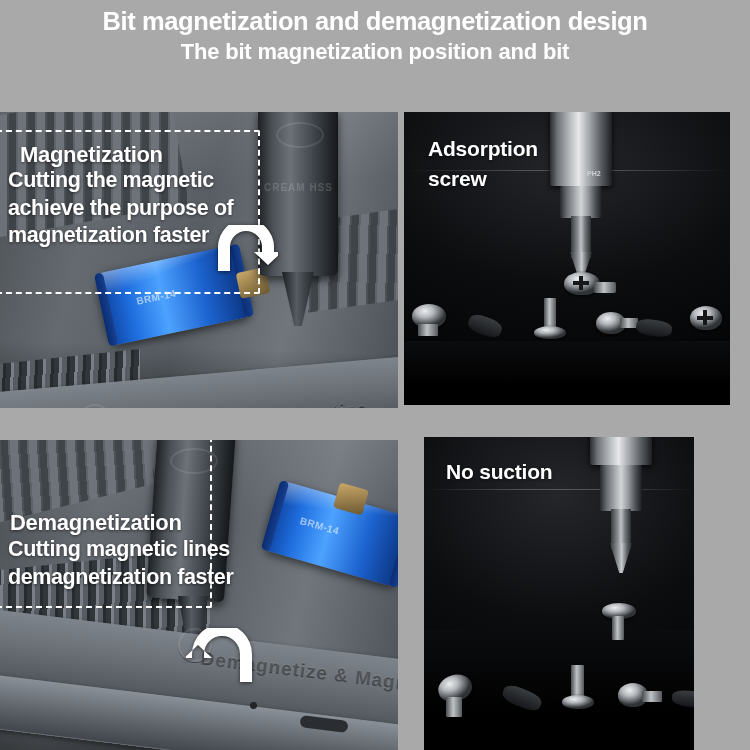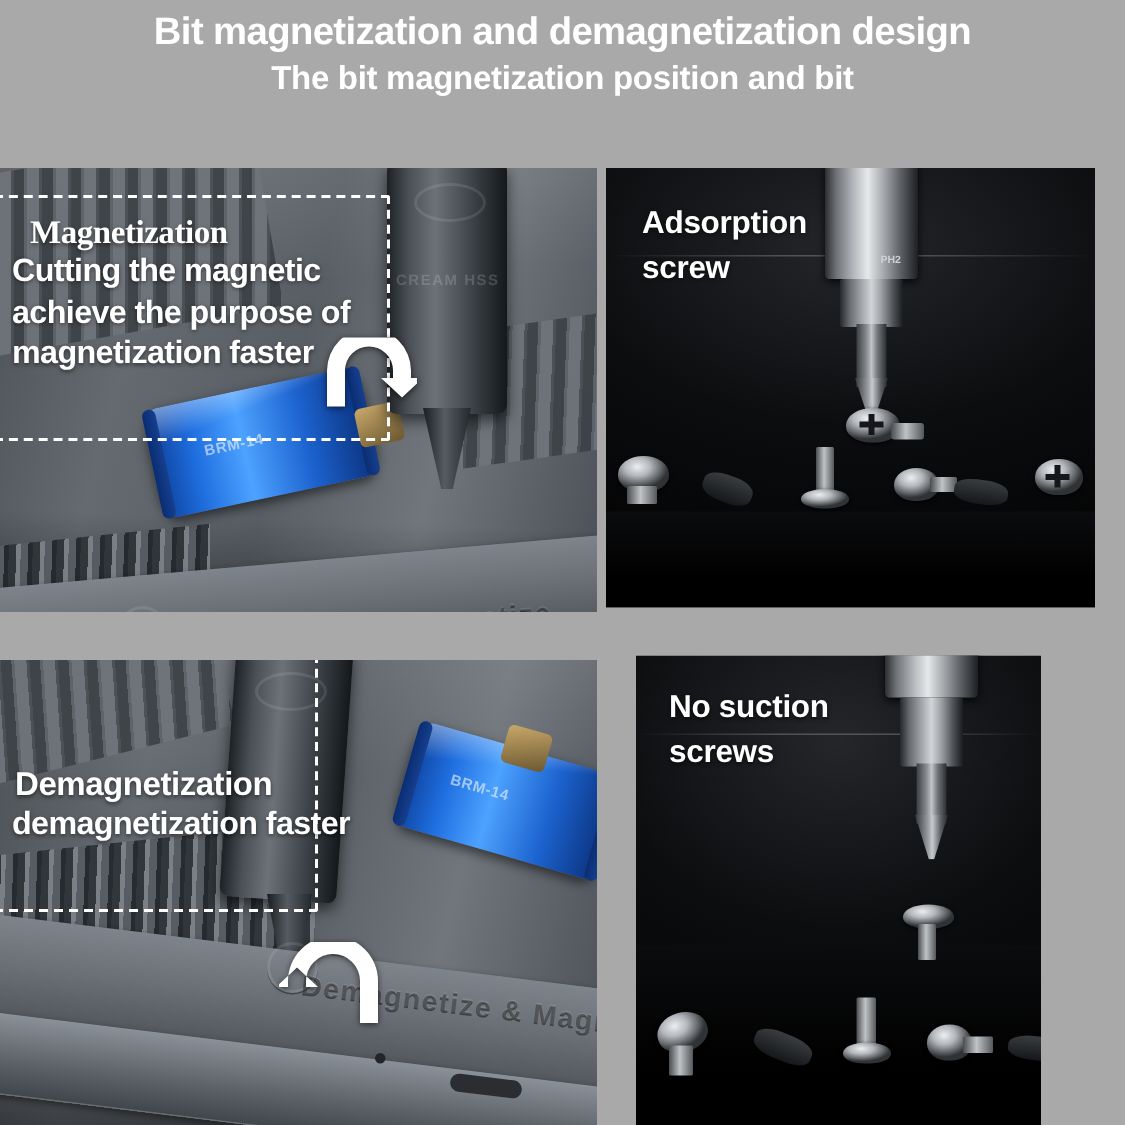--- a/index.html
+++ b/index.html
@@ -287,21 +287,21 @@
     <div style="position:absolute;left:238px;top:158px;width:30px;height:26px;border-radius:4px;background:linear-gradient(160deg,#c9a96a,#6b5730);transform:rotate(-12deg);"></div>
 
     <div class="driver" style="left:258px; top:-4px; width:80px; height:168px; border-radius:6px;"></div>
     <div style="position:absolute;left:276px;top:10px;width:44px;height:22px;border-radius:50%;border:2px solid rgba(255,255,255,.10);"></div>
     <div style="position:absolute;left:264px;top:70px;color:rgba(255,255,255,.16);font-size:10px;font-weight:bold;letter-spacing:1px;">CREAM HSS</div>
     <div class="driver-tip" style="left:282px; top:160px; width:32px; height:54px;"></div>
   </div>
 
   <div class="dashbox" style="left:-4px; top:18px; width:260px; height:160px;"></div>
 
-  <div class="panel-heading" style="left:20px; top:30px;font-family:Liberation Serif, serif;">Magnetization</div>
+  <div class="panel-heading" style="left:20px; top:30px;">Magnetization</div>
   <div class="panel-body" style="left:8px; top:55px; width:250px;">
     <div>Cutting the magnetic</div>
     <div>achieve the purpose of</div>
     <div>magnetization faster</div>
   </div>
 
   <svg class="uturn" style="left:216px; top:113px;" width="62" height="52" viewBox="0 0 62 52">
     <path d="M6 46 L6 22 A16 16 0 0 1 38 22 L38 27 L30 27 L44 40 L58 27 L50 27 L50 22 A28 28 0 0 0 -6 22 L-6 46 Z" transform="translate(8,0)" fill="#ffffff"></path>
   </svg>
 </div>
@@ -374,20 +374,21 @@
 
     <div class="band" style="left:-30px; top:262px; width:490px; height:54px; transform:rotate(7deg); background:linear-gradient(180deg,#8a9097,#5b6167 60%,#3f454a);"></div>
     <div style="position:absolute;left:300px;top:278px;width:48px;height:12px;border-radius:6px;background:#2a2e32;transform:rotate(7deg);"></div>
     <div style="position:absolute;left:250px;top:262px;width:7px;height:7px;border-radius:50%;background:#22262a;"></div>
   </div>
 
   <div class="dashbox" style="left:-4px; top:-4px; width:212px; height:168px;"></div>
 
   <div class="panel-heading" style="left:10px; top:70px;">Demagnetization</div>
   <div class="panel-body" style="left:8px; top:96px; width:270px;">
+    <div>Cutting magnetic lines</div>
     <div>demagnetization faster</div>
   </div>
 
   <svg class="uturn" style="left:186px; top:188px;" width="66" height="58" viewBox="0 0 66 58">
     <g fill="#ffffff">
       <path d="M56 54 L56 26 A18 18 0 0 0 20 26 L20 30 L28 30 L14 17 L0 30 L8 30 L8 26 A30 30 0 0 1 68 26 L68 54 Z" transform="translate(-2,0)"></path>
     </g>
   </svg>
 </div>
 
@@ -423,15 +424,14 @@
     <div class="screw-dark" style="left:248px; top:254px; width:40px; height:16px; transform:rotate(6deg);"></div>
     <div class="screw" style="left:296px; top:240px;">
       <div class="screw-head" style="left:0; top:0; width:30px; height:24px;"></div>
       <div class="screw-cross" style="left:12px; top:4px; width:4px; height:15px;"></div>
       <div class="screw-cross" style="left:6px; top:10px; width:16px; height:4px;"></div>
     </div>
   </div>
 
   <div class="panel-label" style="left:22px; top:20px;">
     <div>No suction</div>
-    <div>screws</div>
   </div>
 </div>
 
 </body></html>

